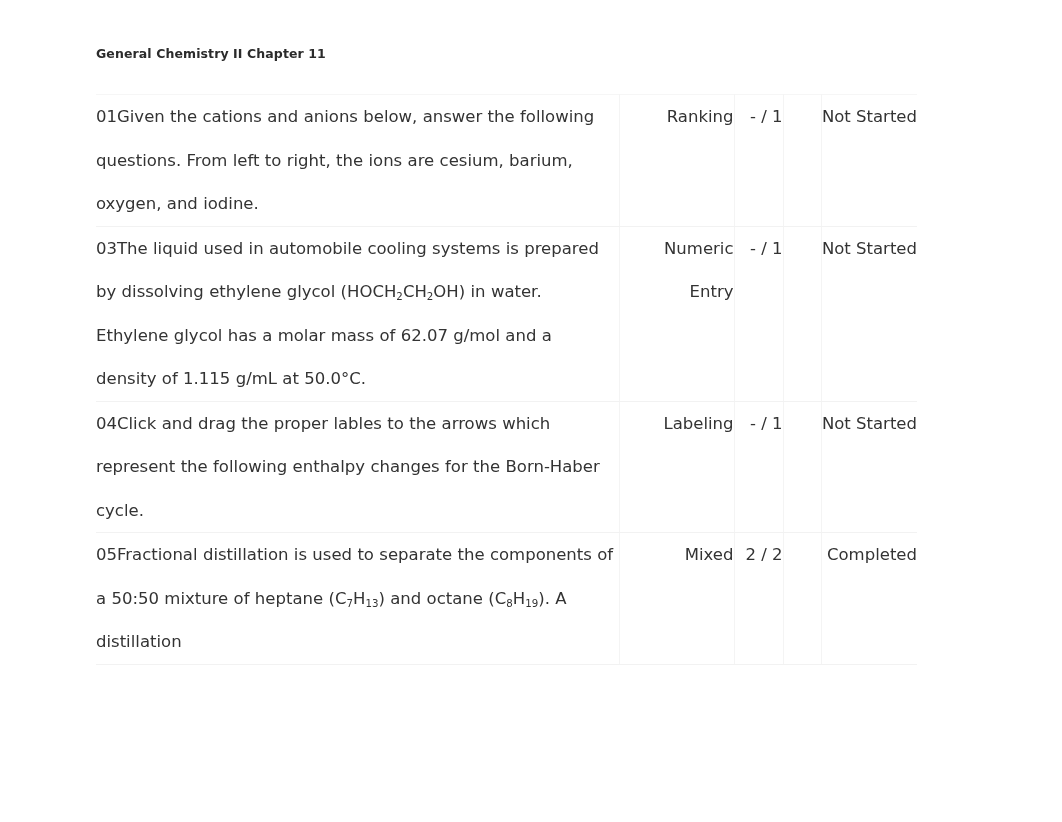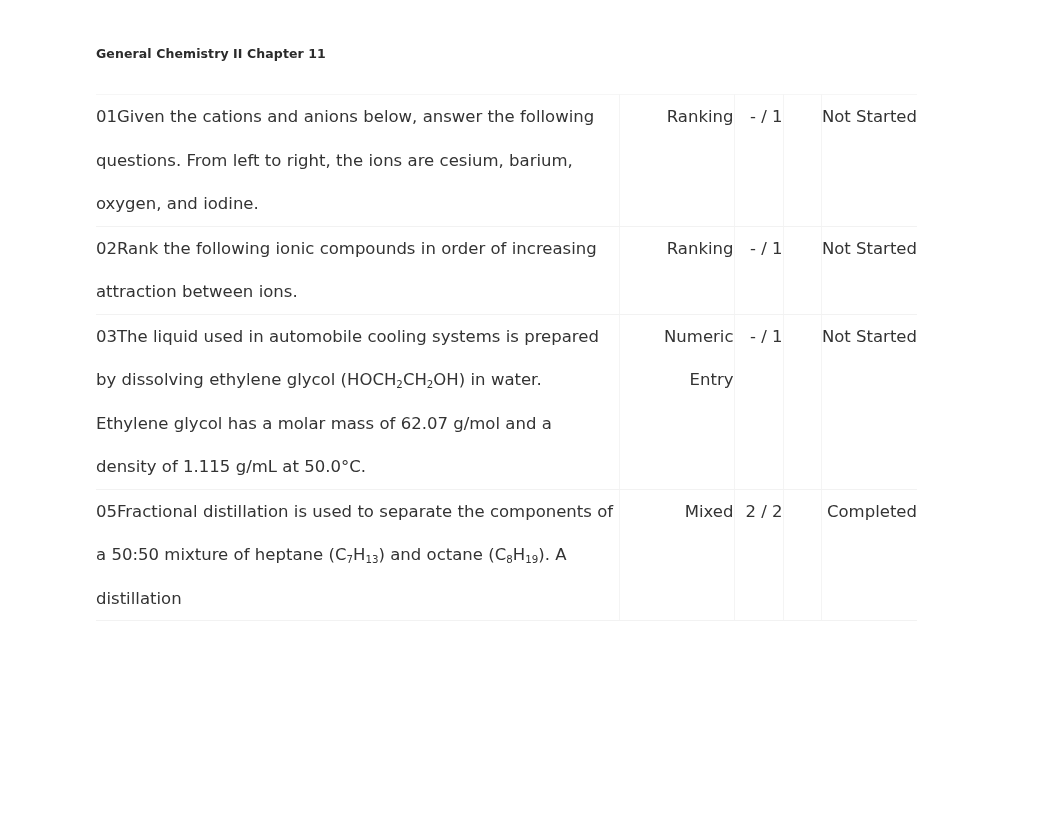--- a/index.html
+++ b/index.html
@@ -111,29 +111,29 @@
       </colgroup>
       <tbody id="table-body">
           <tr>
             <td class="cell-question"><span class="qnum">01</span><span>Given the cations and anions below, answer the following questions. From left to right, the ions are cesium, barium, oxygen, and iodine.</span></td>
             <td class="cell-type">Ranking</td>
             <td class="cell-score">- / 1</td>
             <td class="cell-attempts"></td>
             <td class="cell-status">Not Started</td>
           </tr>
           <tr>
-            <td class="cell-question"><span class="qnum">02</span><span>Rank the following ionic compounds in order of increasing attraction between ions.</span></td>
-            <td class="cell-type">Ranking</td>
+            <td class="cell-question"><span class="qnum">03</span><span>The liquid used in automobile cooling systems is prepared by dissolving ethylene glycol (HOCH<sub>2</sub>CH<sub>2</sub>OH) in water. Ethylene glycol has a molar mass of 62.07 g/mol and a density of 1.115 g/mL at 50.0°C.</span></td>
+            <td class="cell-type">Numeric Entry</td>
             <td class="cell-score">- / 1</td>
             <td class="cell-attempts"></td>
             <td class="cell-status">Not Started</td>
           </tr>
           <tr>
-            <td class="cell-question"><span class="qnum">03</span><span>The liquid used in automobile cooling systems is prepared by dissolving ethylene glycol (HOCH<sub>2</sub>CH<sub>2</sub>OH) in water. Ethylene glycol has a molar mass of 62.07 g/mol and a density of 1.115 g/mL at 50.0°C.</span></td>
-            <td class="cell-type">Numeric Entry</td>
+            <td class="cell-question"><span class="qnum">04</span><span>Click and drag the proper lables to the arrows which represent the following enthalpy changes for the Born-Haber cycle.</span></td>
+            <td class="cell-type">Labeling</td>
             <td class="cell-score">- / 1</td>
             <td class="cell-attempts"></td>
             <td class="cell-status">Not Started</td>
           </tr>
           <tr>
             <td class="cell-question"><span class="qnum">05</span><span>Fractional distillation is used to separate the components of a 50:50 mixture of heptane (C<sub>7</sub>H<sub>13</sub>) and octane (C<sub>8</sub>H<sub>19</sub>). A distillation</span></td>
             <td class="cell-type">Mixed</td>
             <td class="cell-score">2 / 2</td>
             <td class="cell-attempts"></td>
             <td class="cell-status">Completed</td>

